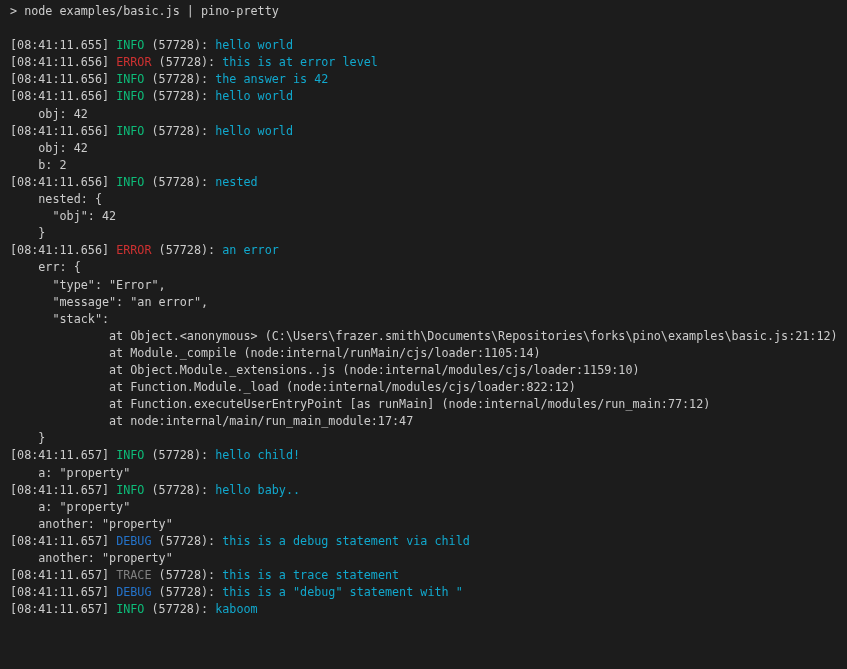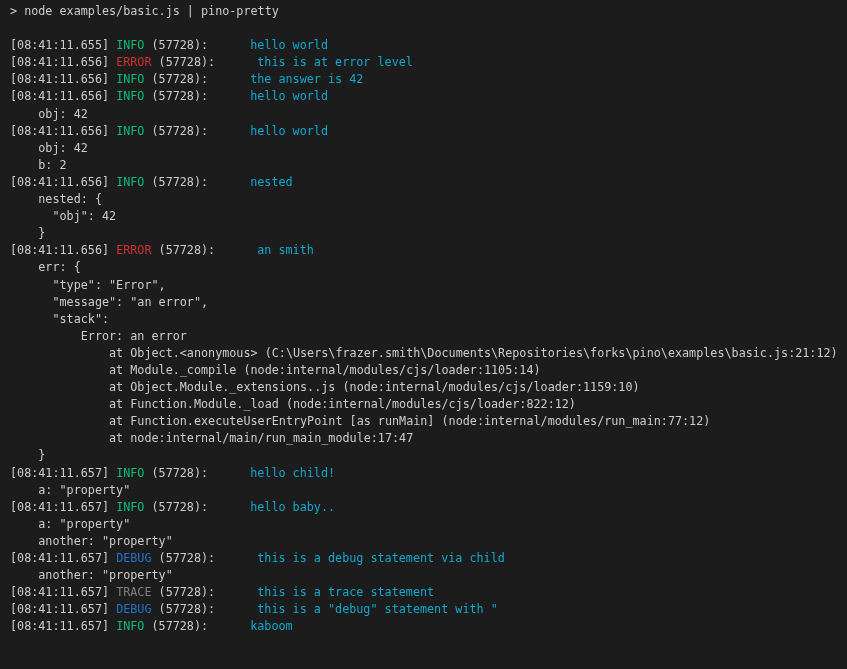--- a/index.html
+++ b/index.html
@@ -21,49 +21,48 @@
     line-height: 17.1px;
     color: var(--fg, #cccccc);
   }
   .line { white-space: pre; height: 17.1px; }
   .c-fg    { color: var(--fg, #cccccc); margin-top: 12px; }
   .c-cmd   { color: var(--fg, #cccccc); }
   .c-info  { color: var(--info, #0dbc79); }
   .c-error { color: var(--error, #cd3131); margin-top: 39px; }
   .c-debug { color: var(--debug, #2472c8); }
   .c-trace { color: var(--trace, #808080); }
-  .c-msg   { color: var(--msg, #11a8cd); margin-left: 35px; }
+  .c-msg   { color: var(--msg, #11a8cd); }
 </style>
 </head>
 <body>
 
 <div class="terminal">
   <div>
       <div class="line"><span class="c-cmd">&gt; node examples/basic.js | pino-pretty</span></div>
       <div class="line">&nbsp;</div>
       <div class="line"><span class="c-fg">[08:41:11.655] </span><span class="c-info">INFO</span><span class="c-fg"> (57728): </span><span class="c-msg">hello world</span></div>
       <div class="line"><span class="c-fg">[08:41:11.656] </span><span class="c-error">ERROR</span><span class="c-fg"> (57728): </span><span class="c-msg">this is at error level</span></div>
       <div class="line"><span class="c-fg">[08:41:11.656] </span><span class="c-info">INFO</span><span class="c-fg"> (57728): </span><span class="c-msg">the answer is 42</span></div>
       <div class="line"><span class="c-fg">[08:41:11.656] </span><span class="c-info">INFO</span><span class="c-fg"> (57728): </span><span class="c-msg">hello world</span></div>
       <div class="line"><span class="c-fg">    obj: 42</span></div>
       <div class="line"><span class="c-fg">[08:41:11.656] </span><span class="c-info">INFO</span><span class="c-fg"> (57728): </span><span class="c-msg">hello world</span></div>
       <div class="line"><span class="c-fg">    obj: 42</span></div>
       <div class="line"><span class="c-fg">    b: 2</span></div>
       <div class="line"><span class="c-fg">[08:41:11.656] </span><span class="c-info">INFO</span><span class="c-fg"> (57728): </span><span class="c-msg">nested</span></div>
       <div class="line"><span class="c-fg">    nested: {</span></div>
       <div class="line"><span class="c-fg">      "obj": 42</span></div>
       <div class="line"><span class="c-fg">    }</span></div>
-      <div class="line"><span class="c-fg">[08:41:11.656] </span><span class="c-error">ERROR</span><span class="c-fg"> (57728): </span><span class="c-msg">an smith</span></div>
+      <div class="line"><span class="c-fg">[08:41:11.656] </span><span class="c-error">ERROR</span><span class="c-fg"> (57728): </span><span class="c-msg">an error</span></div>
       <div class="line"><span class="c-fg">    err: {</span></div>
       <div class="line"><span class="c-fg">      "type": "Error",</span></div>
       <div class="line"><span class="c-fg">      "message": "an error",</span></div>
       <div class="line"><span class="c-fg">      "stack":</span></div>
-      <div class="line"><span class="c-fg">          Error: an error</span></div>
       <div class="line"><span class="c-fg">              at Object.&lt;anonymous&gt; (C:\Users\frazer.smith\Documents\Repositories\forks\pino\examples\basic.js:21:12)</span></div>
-      <div class="line"><span class="c-fg">              at Module._compile (node:internal/modules/cjs/loader:1105:14)</span></div>
+      <div class="line"><span class="c-fg">              at Module._compile (node:internal/runMain/cjs/loader:1105:14)</span></div>
       <div class="line"><span class="c-fg">              at Object.Module._extensions..js (node:internal/modules/cjs/loader:1159:10)</span></div>
       <div class="line"><span class="c-fg">              at Function.Module._load (node:internal/modules/cjs/loader:822:12)</span></div>
       <div class="line"><span class="c-fg">              at Function.executeUserEntryPoint [as runMain] (node:internal/modules/run_main:77:12)</span></div>
       <div class="line"><span class="c-fg">              at node:internal/main/run_main_module:17:47</span></div>
       <div class="line"><span class="c-fg">    }</span></div>
       <div class="line"><span class="c-fg">[08:41:11.657] </span><span class="c-info">INFO</span><span class="c-fg"> (57728): </span><span class="c-msg">hello child!</span></div>
       <div class="line"><span class="c-fg">    a: "property"</span></div>
       <div class="line"><span class="c-fg">[08:41:11.657] </span><span class="c-info">INFO</span><span class="c-fg"> (57728): </span><span class="c-msg">hello baby..</span></div>
       <div class="line"><span class="c-fg">    a: "property"</span></div>
       <div class="line"><span class="c-fg">    another: "property"</span></div>

